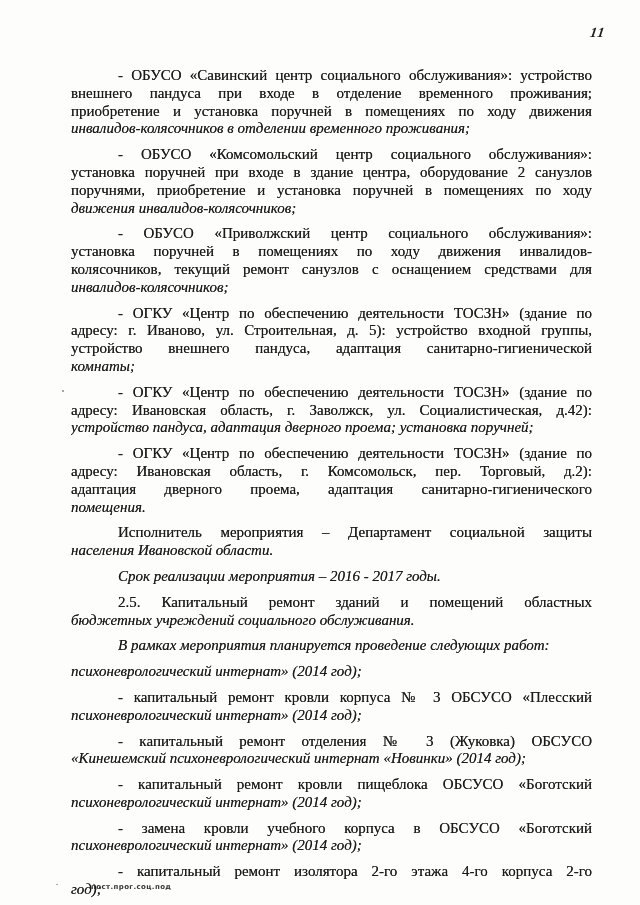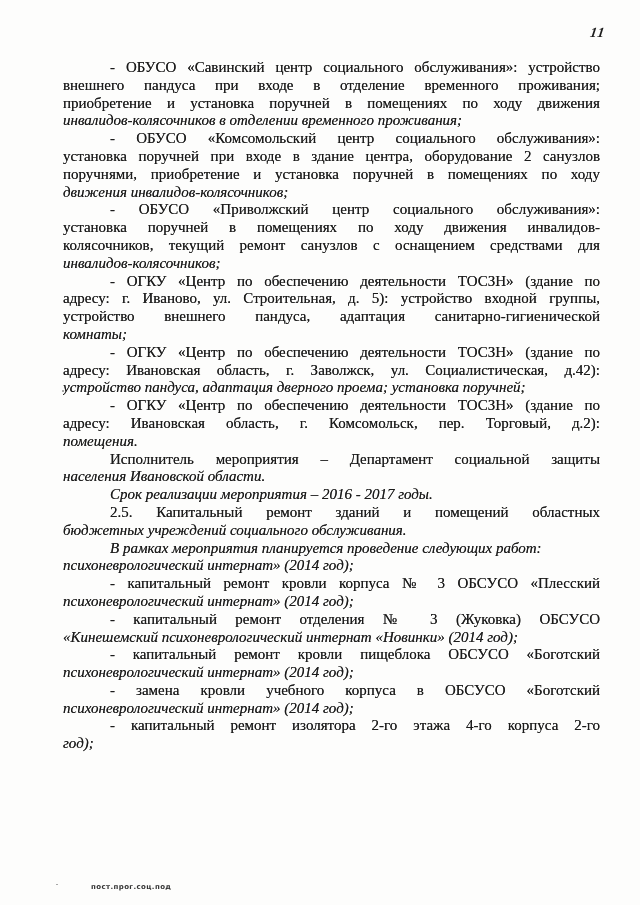--- a/index.html
+++ b/index.html
@@ -27,21 +27,21 @@
   }
   .doc-body {
     position: absolute;
     top: 59px; left: 63px;
     width: 537px;
     font-size: 15px;
     line-height: 17.8px;
     color: #1b1b1b;
     text-shadow: 0 0 0.4px rgba(25,25,25,0.8);
   }
-  .para { margin: 0; }
+  .para { margin: 8px; }
   .line {
     text-align: justify;
     text-align-last: justify;
     white-space: normal;
     height: 17.8px;
     overflow: hidden;
   }
   .line.first { padding-left: 47px; }
   .line.last { text-align-last: left; font-style: italic; }
   .footer-note {
@@ -94,20 +94,21 @@
         <div class="line last">комнаты;</div>
       </div>
       <div class="para">
         <div class="line first">- ОГКУ «Центр по обеспечению деятельности ТОСЗН» (здание по</div>
         <div class="line">адресу: Ивановская область, г. Заволжск, ул. Социалистическая, д.42):</div>
         <div class="line last">устройство пандуса, адаптация дверного проема; установка поручней;</div>
       </div>
       <div class="para">
         <div class="line first">- ОГКУ «Центр по обеспечению деятельности ТОСЗН» (здание по</div>
         <div class="line">адресу: Ивановская область, г. Комсомольск, пер. Торговый, д.2):</div>
+        <div class="line">адаптация дверного проема, адаптация санитарно-гигиенического</div>
         <div class="line last">помещения.</div>
       </div>
       <div class="para">
         <div class="line first">Исполнитель мероприятия – Департамент социальной защиты</div>
         <div class="line last">населения Ивановской области.</div>
       </div>
       <div class="para">
         <div class="line first last">Срок реализации мероприятия – 2016 - 2017 годы.</div>
       </div>
       <div class="para">

